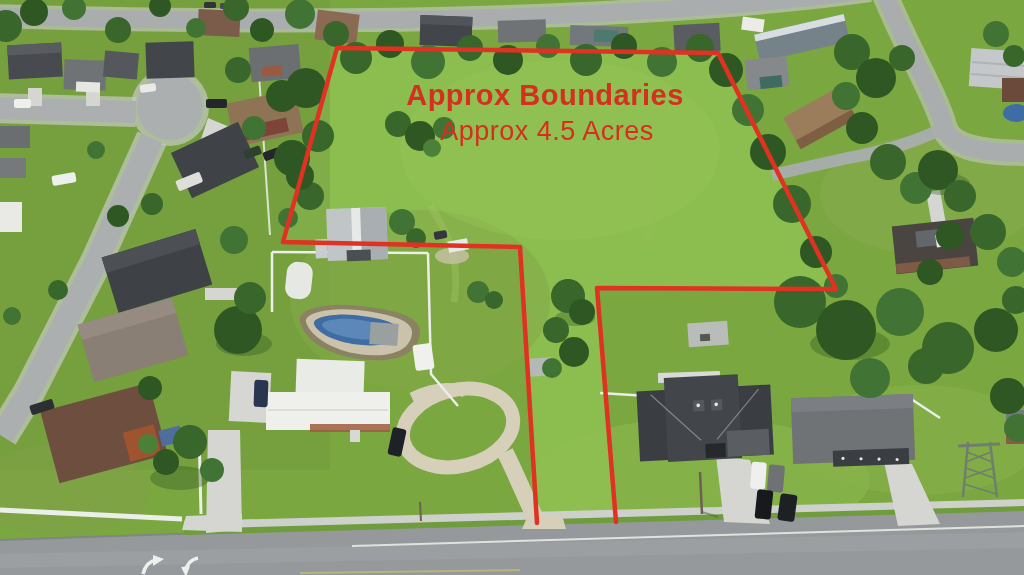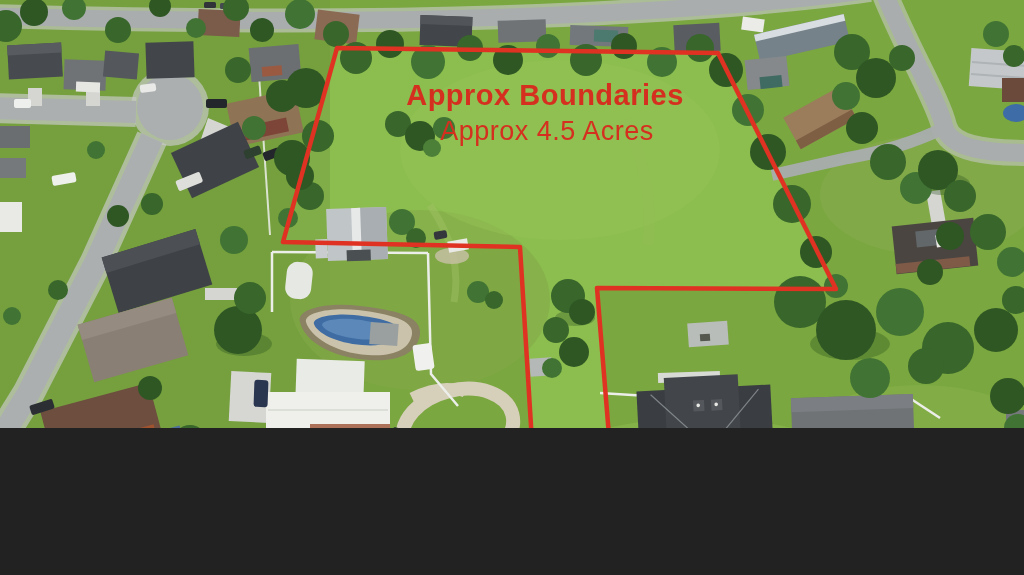--- a/index.html
+++ b/index.html
@@ -1,16 +1,16 @@
 <!DOCTYPE html>
 <html><head>
 <meta charset="utf-8">
 <style>
   html,body{margin:0;padding:0;background:#222;}
-  .stage{width:1024px;height:428px;position:relative;overflow:hidden;font-family:"Liberation Sans",sans-serif;}
+  .stage{width:1024px;height:575px;position:relative;overflow:hidden;font-family:"Liberation Sans",sans-serif;}
   .stage svg{display:block;width:1024px;height:575px;}
   .ann-text{font-family:"Liberation Sans",sans-serif;}
   .title-text{font-weight:bold;font-size:29px;letter-spacing:.5px;}
   .subtitle-text{font-weight:normal;font-size:27px;letter-spacing:.5px;}
 </style>
 </head>
 <body>
 
 <div class="stage">
 <svg viewBox="0 0 1024 575" xmlns="http://www.w3.org/2000/svg">

